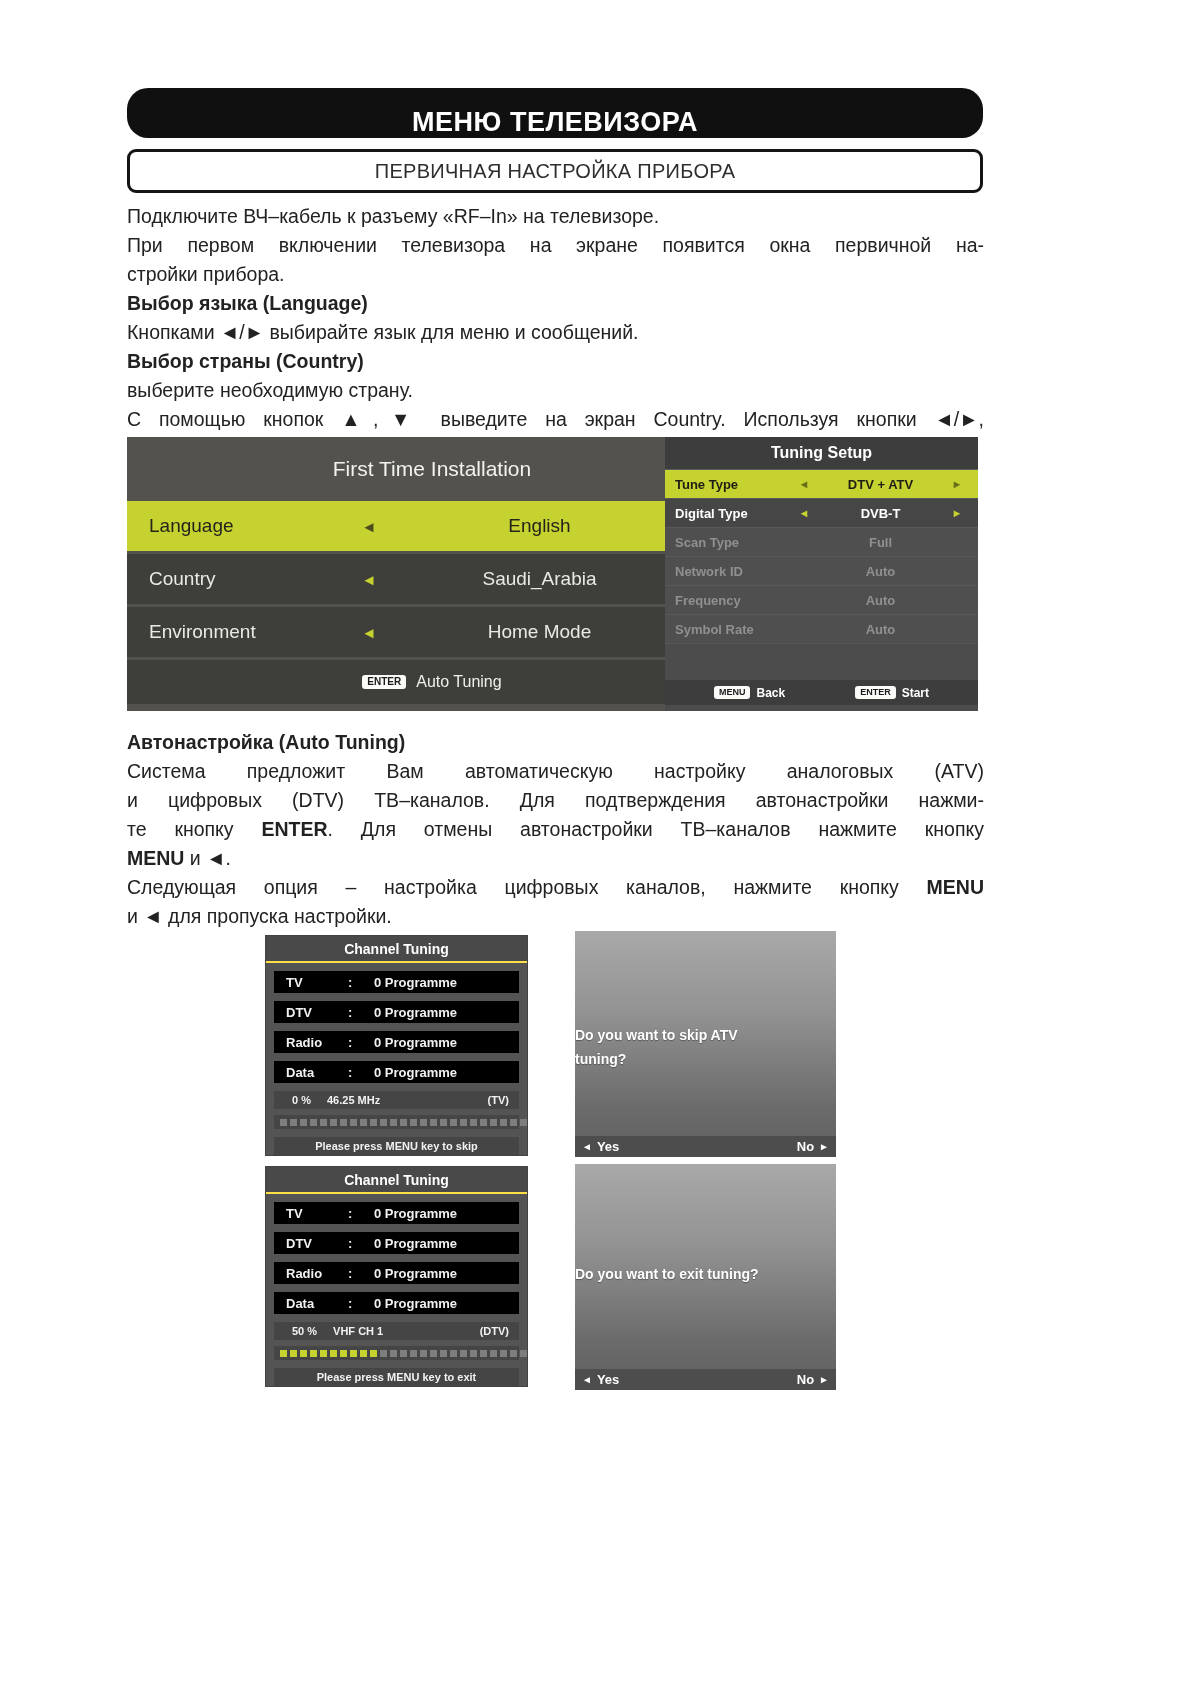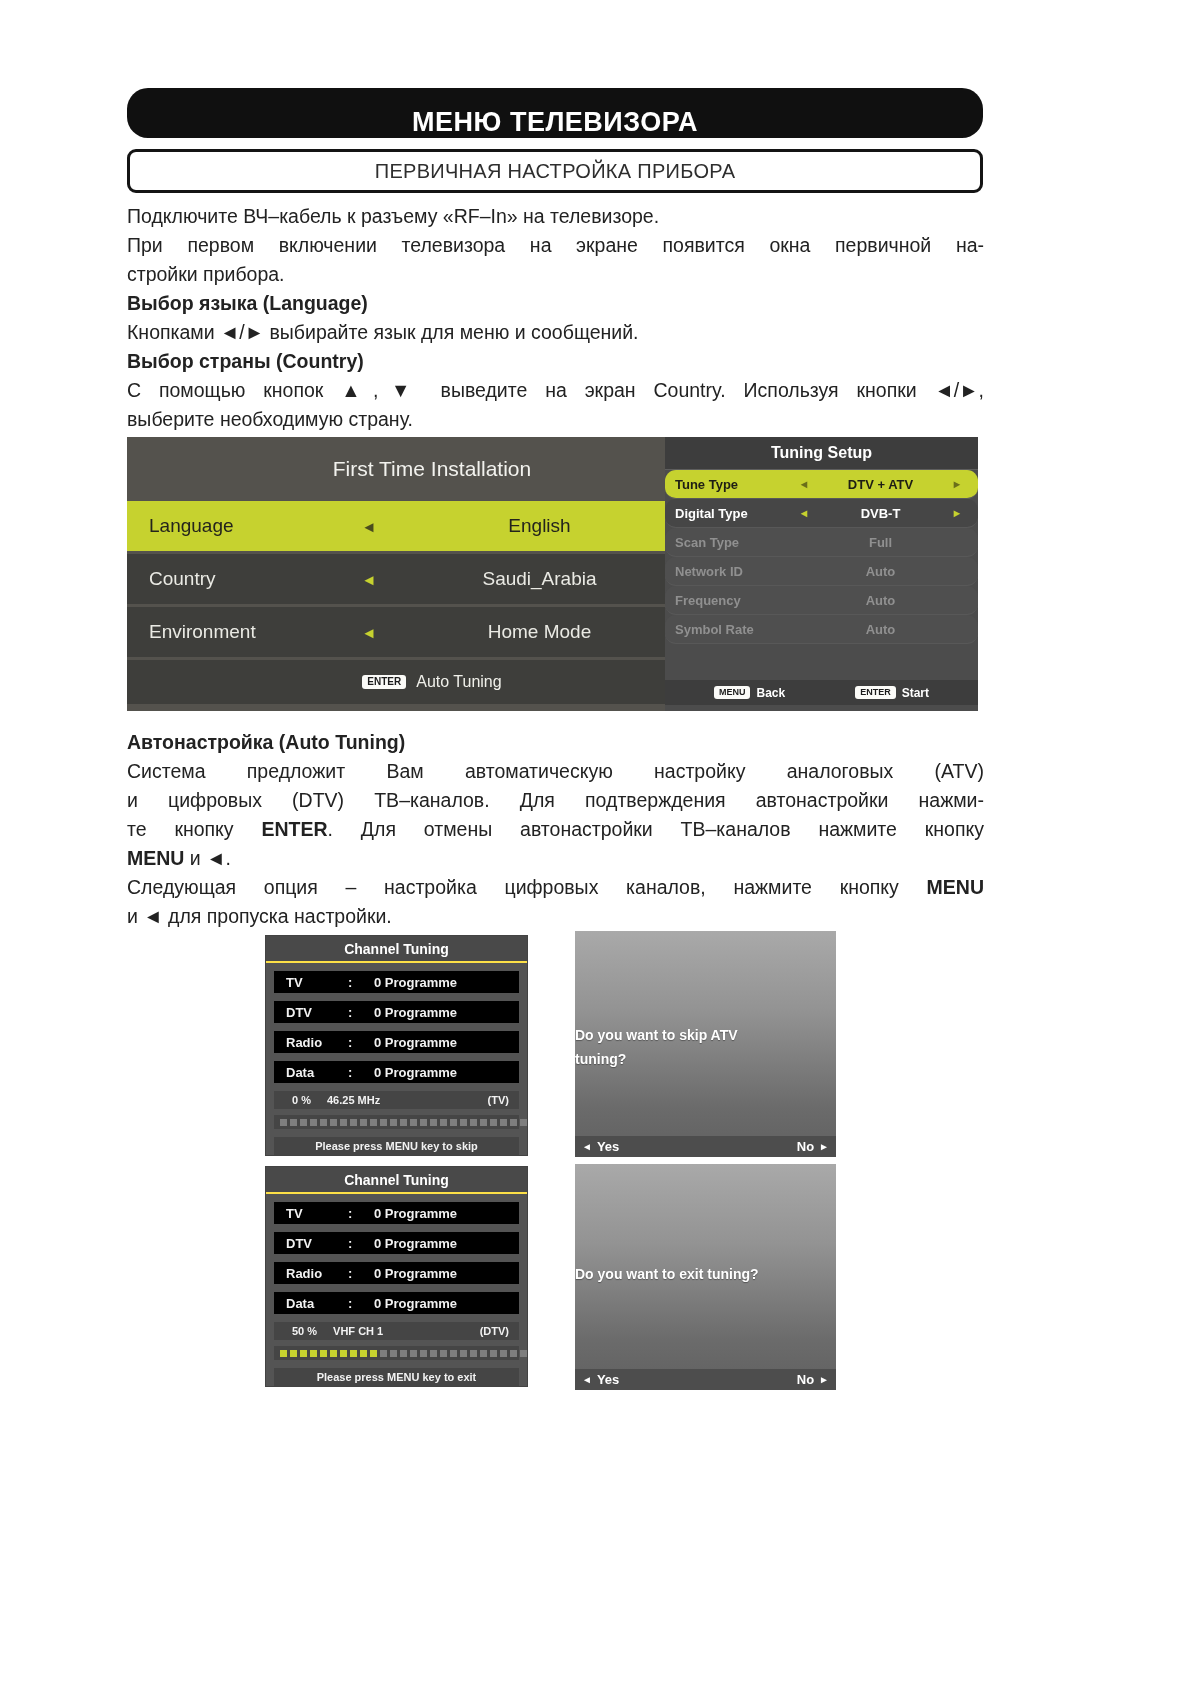--- a/index.html
+++ b/index.html
@@ -31,21 +31,21 @@
   .fti-row .lbl { padding-left:22px; }
   .fti-row .val { text-align:center; }
   .fti-row .arr { color:#c6d22f; font-size:15px; text-align:center; }
   .fti-row.hl { background:#c6d22f; color:#24241c; }
   .fti-row.hl .arr { color:#4a4c1e; }
   .fti-footer { height:44px; margin-top:3px; background:#3e3e3b; display:flex; align-items:center; justify-content:center; gap:10px; color:#f0f0ea; font-size:16px; }
 
   
   .ts { position:absolute; left:665px; top:437px; width:313px; height:274px; background:#4c4c4c; }
   .ts-title { height:33px; background:#3d3d3d; border-bottom:1px solid #5e5e5e; display:flex; align-items:center; justify-content:center; color:#ffffff; font-weight:bold; font-size:16px; }
-  .ts-row { height:29px; display:grid; grid-template-columns:118px 22px 1fr 22px; align-items:center; font-size:13px; font-weight:bold; padding:0 10px; border-bottom:1px solid #585858;border-radius:11px; }
+  .ts-row { height:29px; display:grid; grid-template-columns:118px 22px 1fr 22px; align-items:center; font-size:13px; font-weight:bold; padding:0 10px; border-bottom:1px solid #585858; }
   .ts-row .val { text-align:center; }
   .ts-row .arr { text-align:center; font-size:11px; }
   .ts-row.active { background:#c6d22f; color:#1e1e14; }
   .ts-row.active .arr { color:#6a6e1a; }
   .ts-row.normal { background:#464646; color:#ffffff; }
   .ts-row.normal .arr { color:#c6d22f; }
   .ts-row.disabled { background:#4f4f4f; color:#909090; }
   .ts-footer { position:absolute; bottom:6px; left:0; right:0; height:25px; background:#3d3d3d; display:flex; align-items:center; justify-content:center; gap:70px; color:#ffffff; font-size:12px; font-weight:bold; }
   .ts-footer .fitem { display:flex; align-items:center; gap:6px; }
   .ts-footer .kbadge { font-size:9px; }
@@ -90,22 +90,22 @@
   <div class="textblock" id="intro">
     <div class="jline">Подключите ВЧ–кабель к разъему «RF–In» на телевизоре.</div>
     <div>
         <div class="jline fill"><span>При первом включении телевизора на экране появится окна первичной на-</span></div>
         <div class="jline"><span>стройки прибора.</span></div>
       </div>
     <div class="bheading">Выбор языка (Language)</div>
     <div class="jline">Кнопками ◄/► выбирайте язык для меню и сообщений.</div>
     <div class="bheading">Выбор страны (Country)</div>
     <div>
+        <div class="jline"><span>выберите необходимую страну.</span></div>
         <div class="jline fill"><span>С помощью кнопок ▲,▼ выведите на экран Country. Используя кнопки ◄/►,</span></div>
-        <div class="jline"><span>выберите необходимую страну.</span></div>
       </div>
   </div>
 
   <div class="fti">
     <div class="fti-title">First Time Installation</div>
     <div class="fti-row hl">
       <span class="lbl">Language</span>
       <span class="arr">◄</span>
       <span class="val">English</span>
       <span class="arr">►</span>

